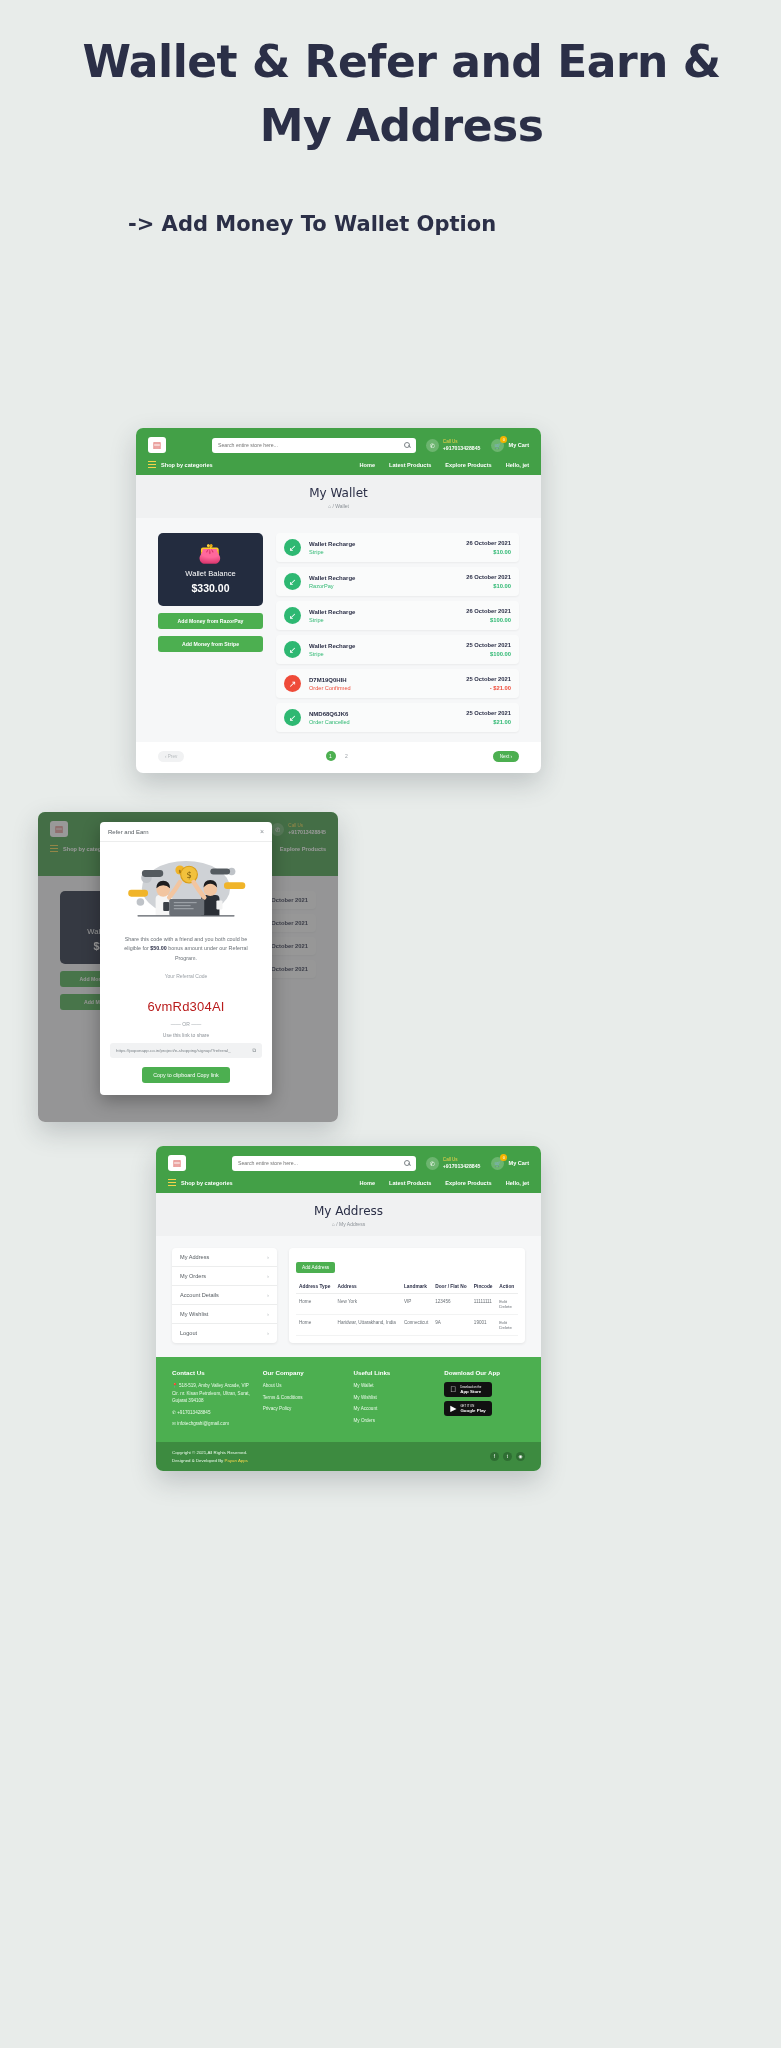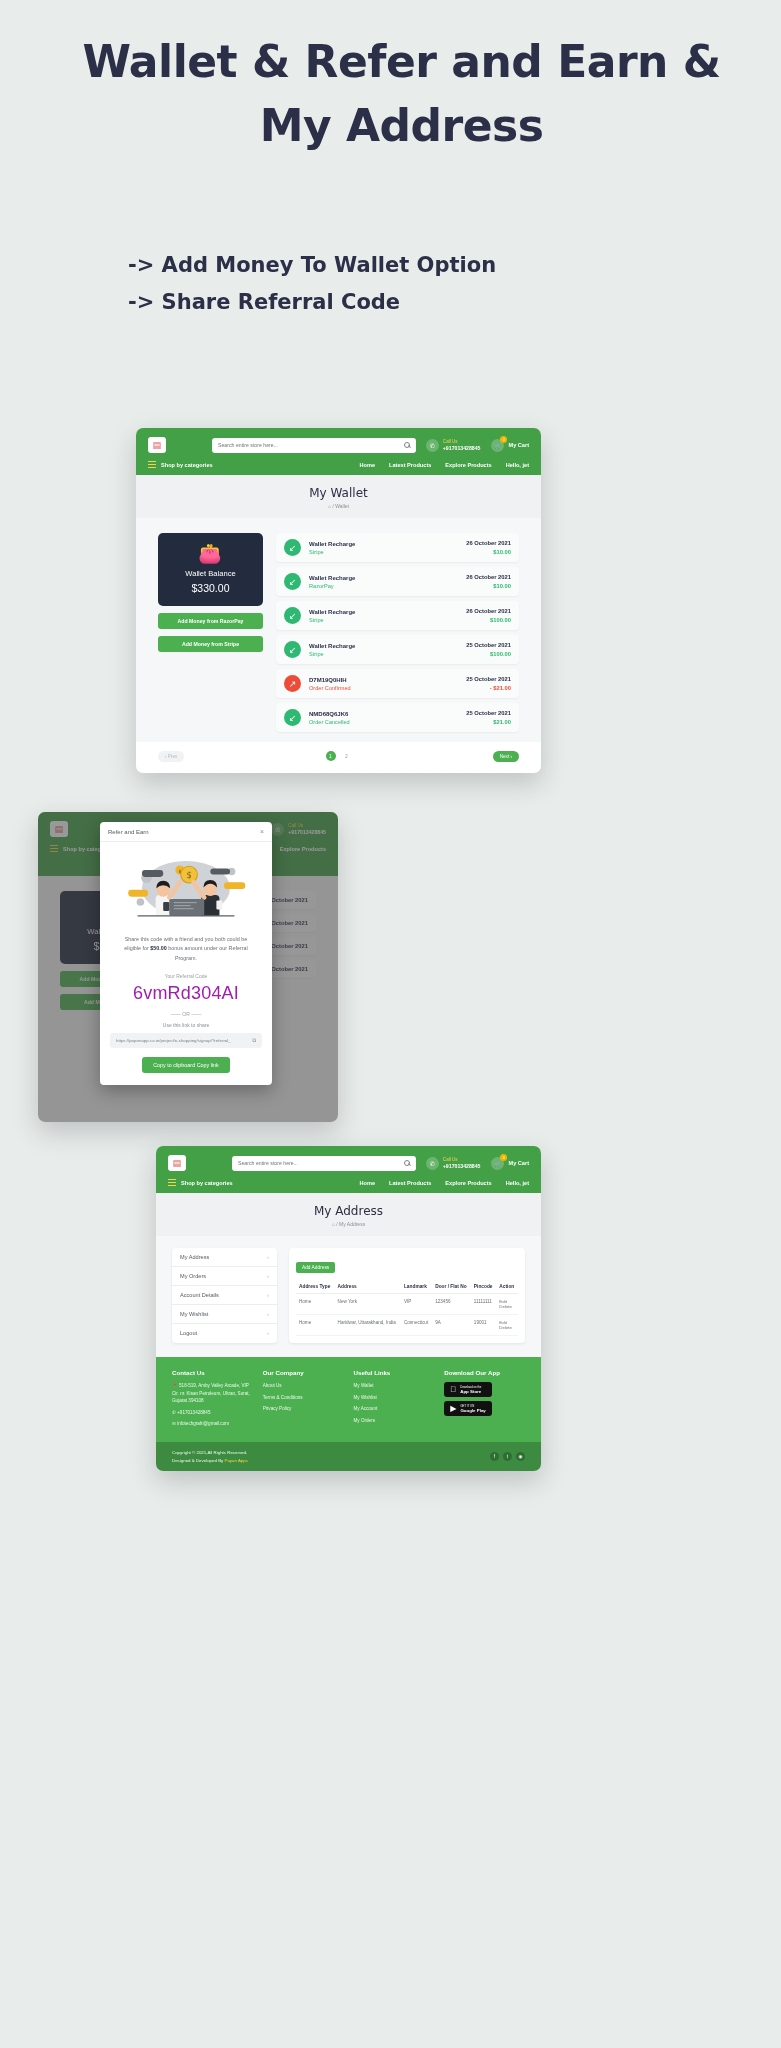--- a/index.html
+++ b/index.html
@@ -16,21 +16,21 @@
   .hero h1 {
     font-family: "DejaVu Sans", sans-serif;
     font-size: 44px;
     font-weight: bold;
     color: #2b2f47;
     line-height: 1.45;
     letter-spacing: -0.5px;
     margin-left: 22px;
   }
   .bullets {
-    margin-top: 89px;
+    margin-top: 48px;
     padding-left: 128px;
     text-align: left;
   }
   .bullets li {
     list-style: none;
     font-size: 21px;
     font-weight: bold;
     color: #2b2f47;
     line-height: 1.78;
     font-family: "DejaVu Sans", sans-serif;
@@ -97,21 +97,21 @@
 
   
   .wbody { background: #f6f7f8; padding: 15px 22px 10px; display: flex; gap: 13px; }
   .wleft { width: 105px; flex: none; }
   .balcard {
     background: #232c3f; border-radius: 5px; padding: 11px 6px 12px;
     text-align: center; color: #fff;
   }
   .wallet-ic { font-size: 19px; line-height: 1; margin-bottom: 6px; display: block; }
   .balcard .bl { font-size: 7.6px; font-weight: normal; display: block; margin-bottom: 4px; }
-  .balcard .bv { font-size: 10.5px; font-weight: normal; display: block; }
+  .balcard .bv { font-size: 10.5px; font-weight: bold; display: block; }
   .greenbtn {
     margin-top: 7px; background: #4caf50; border-radius: 3px;
     text-align: center; padding: 5px 2px; color: #fff;
     font-size: 5.2px; font-weight: bold;
   }
   .wright { flex: 1; display: flex; flex-direction: column; gap: 5px; }
   .txrow {
     background: #fafbfb; border-radius: 4px; padding: 6px 8px;
     display: flex; align-items: center; gap: 8px;
     box-shadow: 0 1px 2px rgba(0,0,0,.05);
@@ -151,21 +151,21 @@
     display: flex; align-items: center; padding: 6px 8px;
     border-bottom: 1px solid #eceded;
   }
   .modal-head .mt { font-size: 6px; color: #555b60; }
   .modal-head .mx { margin-left: auto; font-size: 7px; color: #8a9096; }
   .modal-body { padding: 8px 10px 12px; text-align: center; }
   .illus { width: 100%; height: 72px; margin-bottom: 9px; }
   .share-txt { font-size: 5.4px; color: #6b7177; line-height: 1.75; padding: 0 6px; }
   .share-txt b { color: #2b2f47; }
   .ref-label { font-size: 5px; color: #9aa0a6; margin-top: 10px; }
-  .ref-code { font-size: 18px; color: #a21caf; margin-top: 4px; letter-spacing: .2px; }
+  .ref-code { font-size: 13px; color: #b91c1c; margin-top: 20px; letter-spacing: .2px; }
   .or-line { font-size: 5px; color: #9aa0a6; margin-top: 7px; }
   .use-link { font-size: 5px; color: #8a9096; margin-top: 5px; }
   .linkbox {
     margin-top: 5px; background: #f1f2f3; border-radius: 3px;
     padding: 4px 6px; display: flex; align-items: center; gap: 4px;
   }
   .linkbox .lt { font-size: 4.4px; color: #7b8287; flex: 1; text-align: left; overflow: hidden; white-space: nowrap; }
   .copybtn {
     margin: 9px auto 0; background: #4caf50; color: #fff;
     font-size: 5.4px; padding: 5px 11px; border-radius: 3px; display: inline-block;
@@ -216,21 +216,20 @@
 </head>
 <body>
 
 <div class="hero">
   <h1>
     <span>Wallet &amp; Refer and Earn &amp;</span><br>
     <span>My Address</span>
   </h1>
   <ul class="bullets">
     <li>-&gt; Add Money To Wallet Option</li>
-    <li>-&gt; Share Referral Code</li>
   </ul>
 </div>
 
 <div class="mock" style="left:136px; top:428px; width:405px;">
 
   <div class="green-head">
     <div class="row1">
       <div class="logo-box">▤</div>
       <div class="search-wrap">
         <input placeholder="Search entire store here..." style="">

